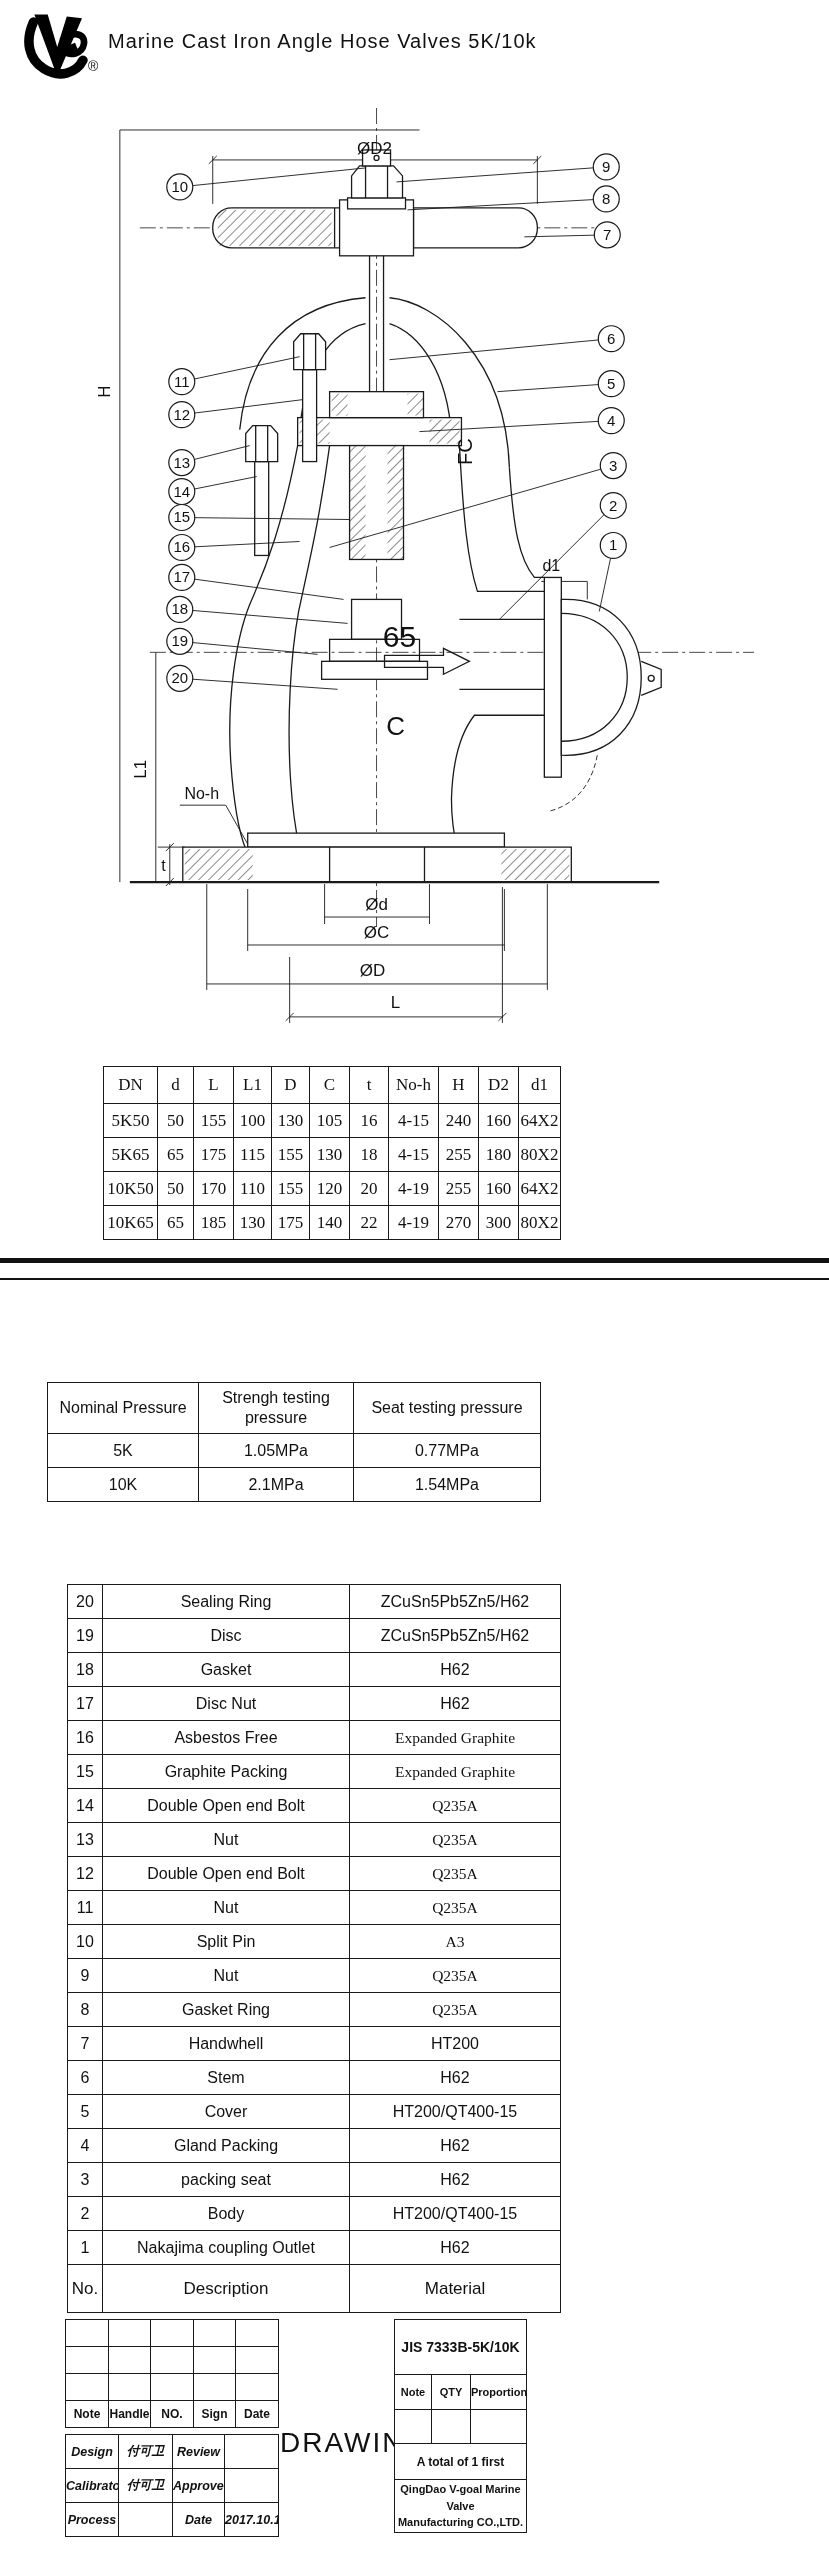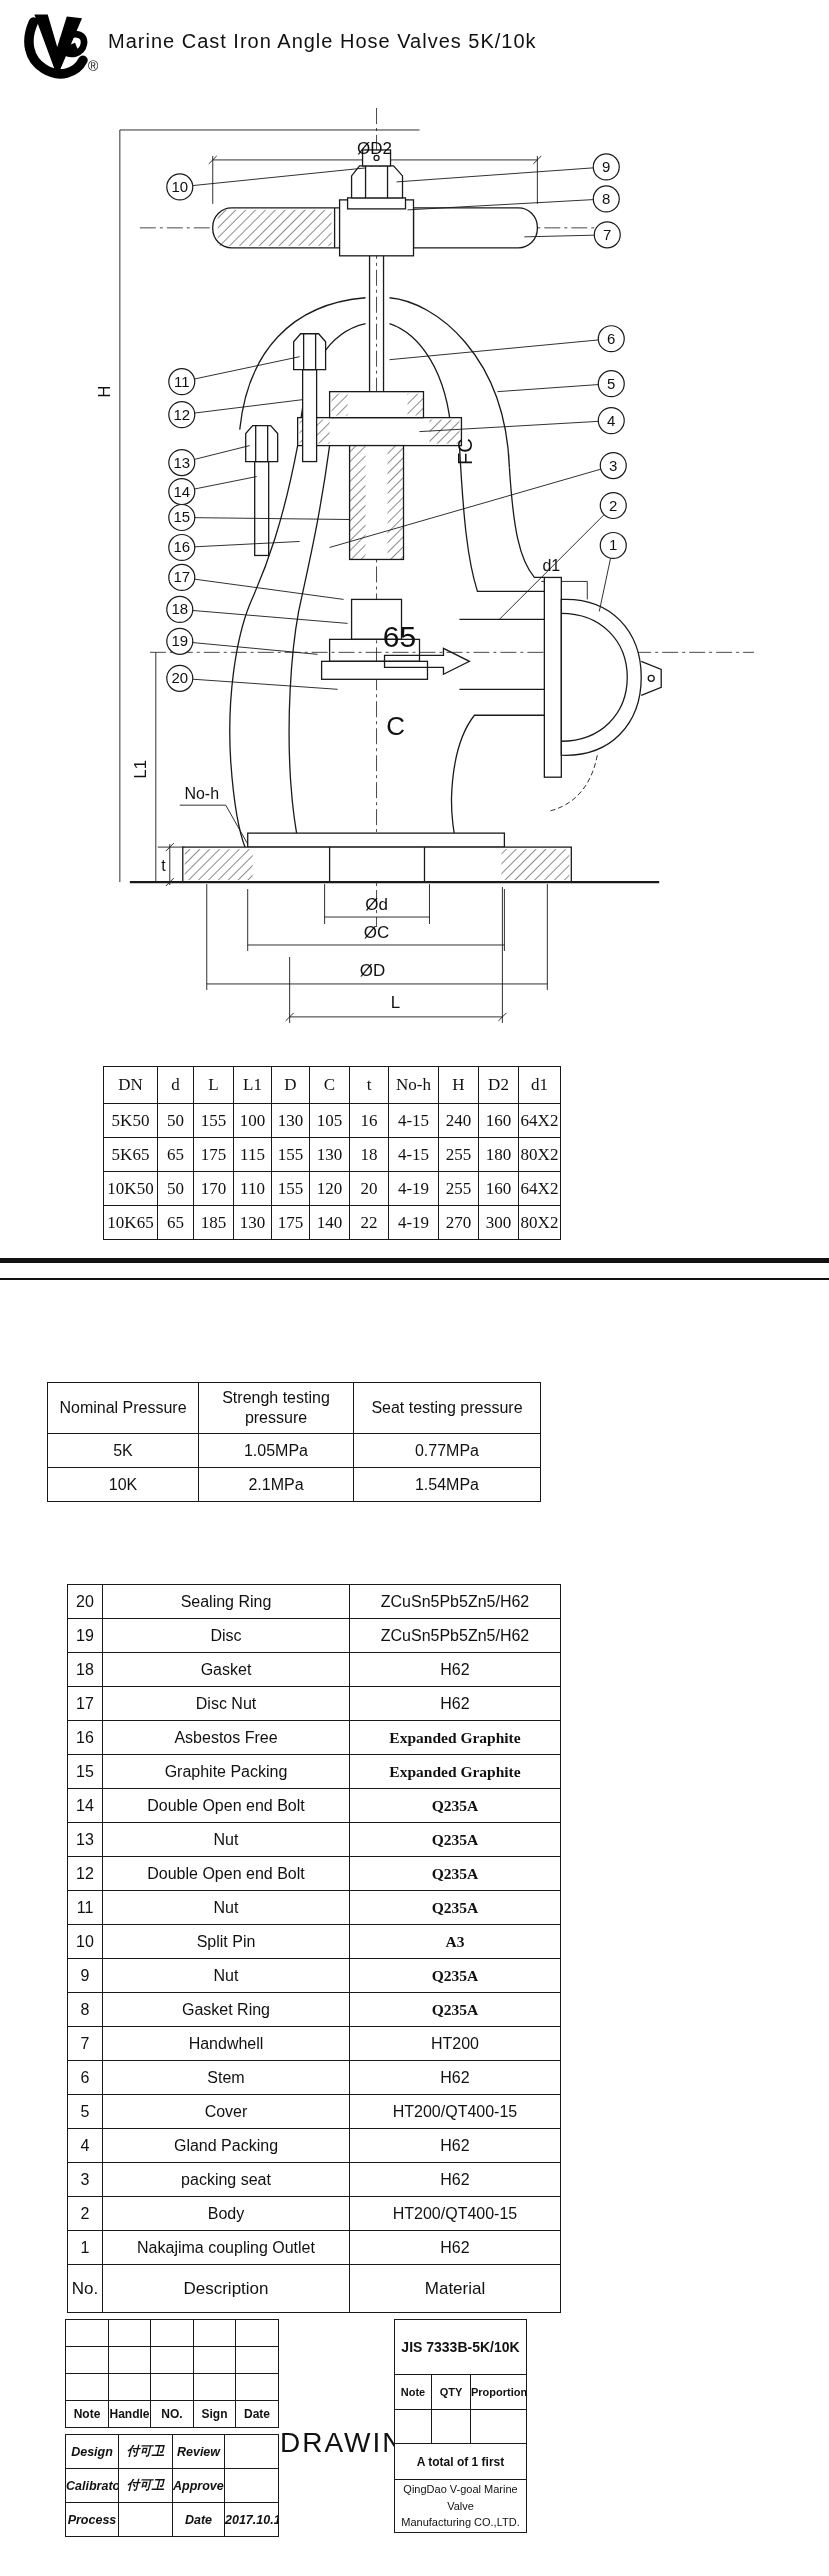--- a/index.html
+++ b/index.html
@@ -23,33 +23,33 @@
   #dims th{height:36px;font-weight:normal;}
   #dims td{height:33px;}
   #spec-heading{position:absolute;left:47px;top:1400px;width:492px;text-align:left;
                 font-size:21px;letter-spacing:2px;}
   #spec{left:47px;top:1382px;width:492px;font-size:16px;}
   #spec th{height:50px;font-weight:normal;line-height:1.25;}
   #spec td{height:33px;}
   #parts{left:67px;top:1584px;width:492px;font-size:16px;}
   #parts td{height:33px;}
   #parts tr.foot td{height:47px;font-size:17px;}
-  .mserif{font-family:"Liberation Serif",serif;font-size:15.5px;font-weight:bold;}
+  .mserif{font-family:"Liberation Serif",serif;font-size:15.5px;}
   
   .sep-thick{position:absolute;left:0;top:1258px;width:829px;height:5px;background:#111;}
   .sep-thin{position:absolute;left:0;top:1278px;width:829px;height:2px;background:#111;}
   
   #tb-left1{left:65px;top:2319px;width:213px;font-size:12px;font-weight:bold;}
   #tb-left1 td{height:26px;}
   #tb-left2{left:65px;top:2434px;width:213px;font-size:12.5px;font-weight:bold;}
   #tb-left2 td{height:33px;font-style:italic;}
   #drawing-label{position:absolute;left:280px;top:2427px;width:130px;text-align:center;
                  font-size:28px;letter-spacing:2px;}
   #tb-right{left:394px;top:2319px;width:132px;font-size:11px;font-weight:bold;}
-  .company{font-weight:normal;font-size:11px;line-height:1.5;}
+  .company{font-weight:bold;font-size:11px;line-height:1.5;}
 </style>
 </head>
 <body>
 
 <div id="sheet">
 
   <svg class="logo" viewBox="0 0 84 80">
     <path d="M12,16 C3,36 7,55 23,65 C39,75 57,70 64,56" fill="none" stroke="#000" stroke-width="10" stroke-linecap="round"></path>
     <path d="M13,8 L37,73 L63,12 L47,10 L37,42 L27,8 Z" fill="#000"></path>
     <path d="M42,36 C52,25 67,27 65,39 C63,50 50,52 44,46 L57,41" fill="none" stroke="#000" stroke-width="7"></path>

